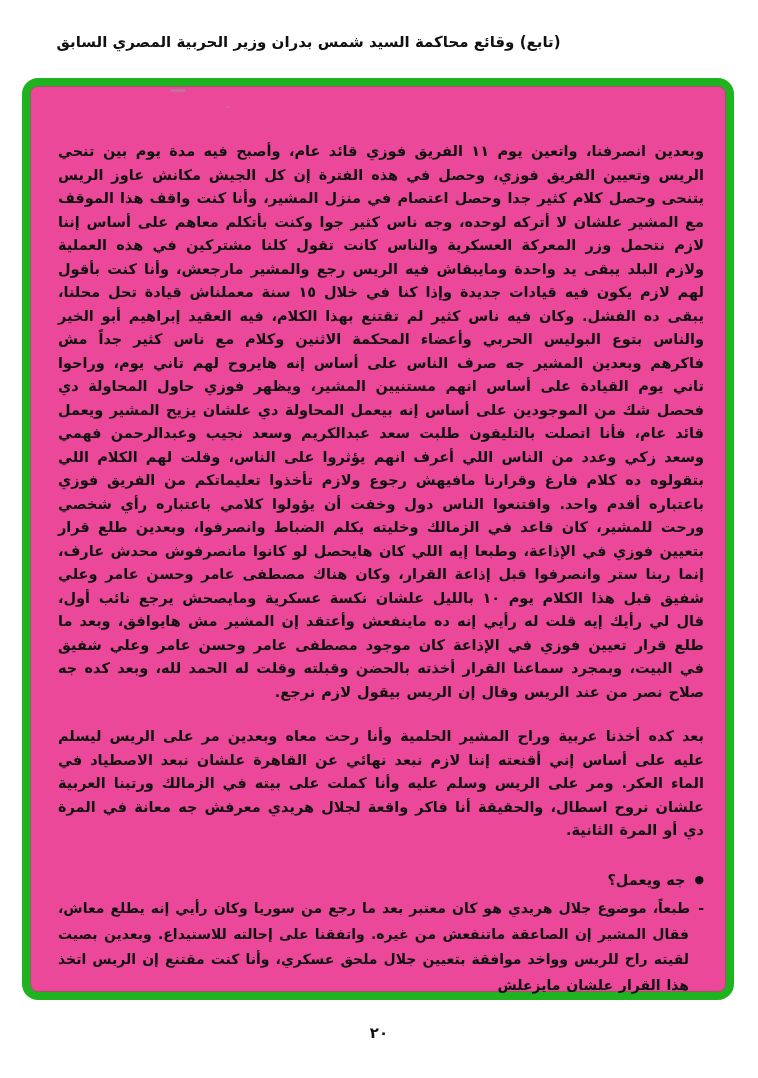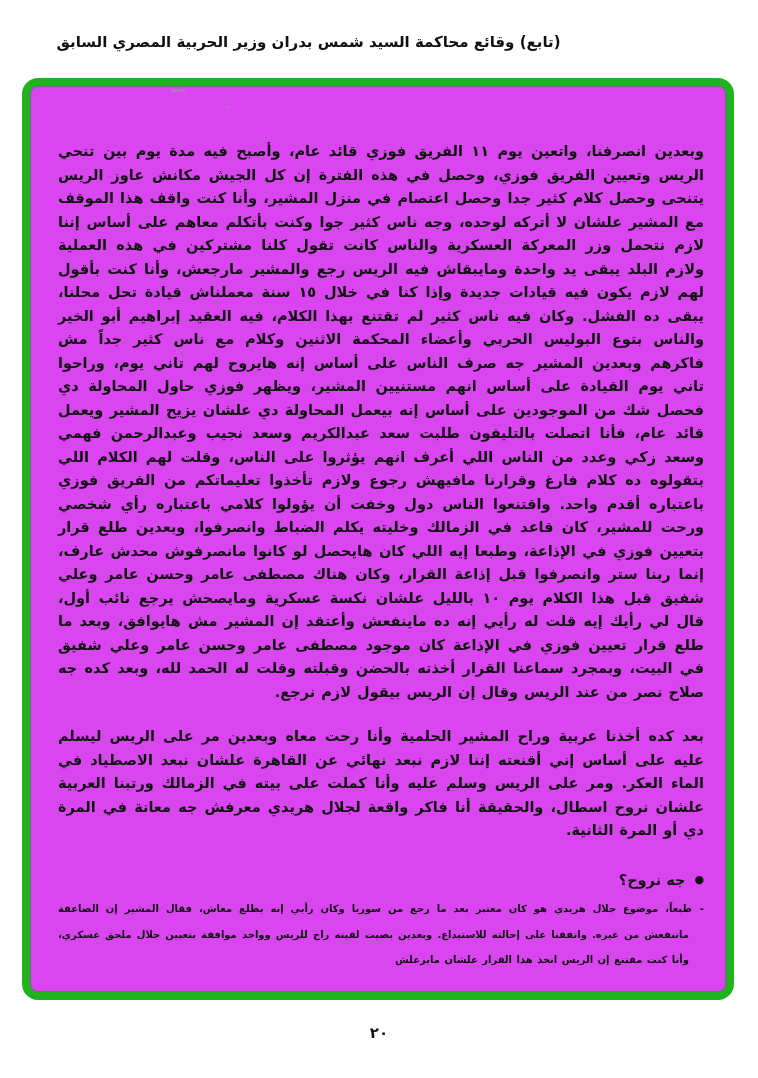--- a/index.html
+++ b/index.html
@@ -21,21 +21,21 @@
     font-weight: 700;
     letter-spacing: 0;
   }
   .frame {
     position: absolute;
     left: 22px; top: 78px;
     width: 696px; height: 906px;
     border: 8px solid #1fb41f;
     border-radius: 16px;
     box-shadow: inset 0 0 0 1px rgba(10,110,10,0.35);
-    background: #d946ef;
+    background: #ec4899;
   }
   .artifact {
     position: absolute;
     background: #9a9a9a;
     opacity: 0.55;
   }
   .artifact.a1 { left: 141px; top: 3px; width: 14px; height: 3px; }
   .artifact.a2 { left: 196px; top: 20px; width: 5px; height: 2px; opacity: 0.3; }
   .content {
     position: absolute;
@@ -63,21 +63,21 @@
   .bullet {
     display: inline-block;
     font-size: 11px;
     vertical-align: 2px;
     margin-left: 9px;
   }
   .qa-answer {
     margin-top: 4px;
     padding-right: 15px;
     text-indent: -15px;
-    font-size: 10px;
+    font-size: 14px;
     font-weight: 700;
     line-height: 25.5px;
     text-align: justify;
     word-spacing: 1px;
   }
   .dash { display: inline; margin-left: 8px; }
   .footer {
     position: absolute;
     top: 1024px; left: 0;
     width: 758px;
@@ -92,21 +92,21 @@
 
 <div class="header">(تابع) وقائع محاكمة السيد شمس بدران وزير الحربية المصري السابق</div>
 
 <div class="frame">
   <div class="artifact a1"></div>
   <div class="artifact a2"></div>
   <div class="content">
     <p class="para">وبعدين انصرفنا، واتعين يوم ١١ الفريق فوزي قائد عام، وأصبح فيه مدة يوم بين تنحي الريس وتعيين الفريق فوزي، وحصل في هذه الفترة إن كل الجيش مكانش عاوز الريس يتنحى وحصل كلام كثير جدا وحصل اعتصام في منزل المشير، وأنا كنت واقف هذا الموقف مع المشير علشان لا أتركه لوحده، وجه ناس كثير جوا وكنت بأتكلم معاهم على أساس إننا لازم نتحمل وزر المعركة العسكرية والناس كانت تقول كلنا مشتركين في هذه العملية ولازم البلد يبقى يد واحدة ومايبقاش فيه الريس رجع والمشير مارجعش، وأنا كنت بأقول لهم لازم يكون فيه قيادات جديدة وإذا كنا في خلال ١٥ سنة معملناش قيادة تحل محلنا، يبقى ده الفشل. وكان فيه ناس كثير لم تقتنع بهذا الكلام، فيه العقيد إبراهيم أبو الخير والناس بتوع البوليس الحربي وأعضاء المحكمة الاثنين وكلام مع ناس كثير جداً مش فاكرهم وبعدين المشير جه صرف الناس على أساس إنه هايروح لهم تاني يوم، وراحوا تاني يوم القيادة على أساس انهم مستنيين المشير، ويظهر فوزي حاول المحاولة دي فحصل شك من الموجودين على أساس إنه بيعمل المحاولة دي علشان يزيح المشير ويعمل قائد عام، فأنا اتصلت بالتليفون طلبت سعد عبدالكريم وسعد نجيب وعبدالرحمن فهمي وسعد زكي وعدد من الناس اللي أعرف انهم يؤثروا على الناس، وقلت لهم الكلام اللي بتقولوه ده كلام فارغ وقرارنا مافيهش رجوع ولازم تأخذوا تعليماتكم من الفريق فوزي باعتباره أقدم واحد. واقتنعوا الناس دول وخفت أن يؤولوا كلامي باعتباره رأي شخصي ورحت للمشير، كان قاعد في الزمالك وخليته يكلم الضباط وانصرفوا، وبعدين طلع قرار بتعيين فوزي في الإذاعة، وطبعا إيه اللي كان هايحصل لو كانوا مانصرفوش محدش عارف، إنما ربنا ستر وانصرفوا قبل إذاعة القرار، وكان هناك مصطفى عامر وحسن عامر وعلي شفيق قبل هذا الكلام يوم ١٠ بالليل علشان نكسة عسكرية ومايصحش يرجع نائب أول، قال لي رأيك إيه قلت له رأيي إنه ده ماينفعش وأعتقد إن المشير مش هايوافق، وبعد ما طلع قرار تعيين فوزي في الإذاعة كان موجود مصطفى عامر وحسن عامر وعلي شفيق في البيت، وبمجرد سماعنا القرار أخذته بالحضن وقبلته وقلت له الحمد لله، وبعد كده جه صلاح نصر من عند الريس وقال إن الريس بيقول لازم نرجع.</p>
     <p class="para">بعد كده أخذنا عربية وراح المشير الحلمية وأنا رحت معاه وبعدين مر على الريس ليسلم عليه على أساس إني أقنعته إننا لازم نبعد نهائي عن القاهرة علشان نبعد الاصطياد في الماء العكر. ومر على الريس وسلم عليه وأنا كملت على بيته في الزمالك ورتبنا العربية علشان نروح اسطال، والحقيقة أنا فاكر واقعة لجلال هريدي معرفش جه معانة في المرة دي أو المرة الثانية.</p>
     <div class="qa-question">
-      <span class="bullet">●</span><span>جه نروح؟</span>
+      <span class="bullet">●</span><span>جه ويعمل؟</span>
     </div>
     <div class="qa-answer">
       <span class="dash">-</span><span>طبعاً، موضوع جلال هريدي هو كان معتبر بعد ما رجع من سوريا وكان رأيي إنه يطلع معاش، فقال المشير إن الصاعقة ماتنفعش من غيره. واتفقنا على إحالته للاستيداع. وبعدين بصيت لقيته راح للريس وواخد موافقة بتعيين جلال ملحق عسكري، وأنا كنت مقتنع إن الريس اتخذ هذا القرار علشان مايزعلش</span>
     </div>
   </div>
 </div>
 
 <div class="footer">٢٠</div>
 
 </body></html>

